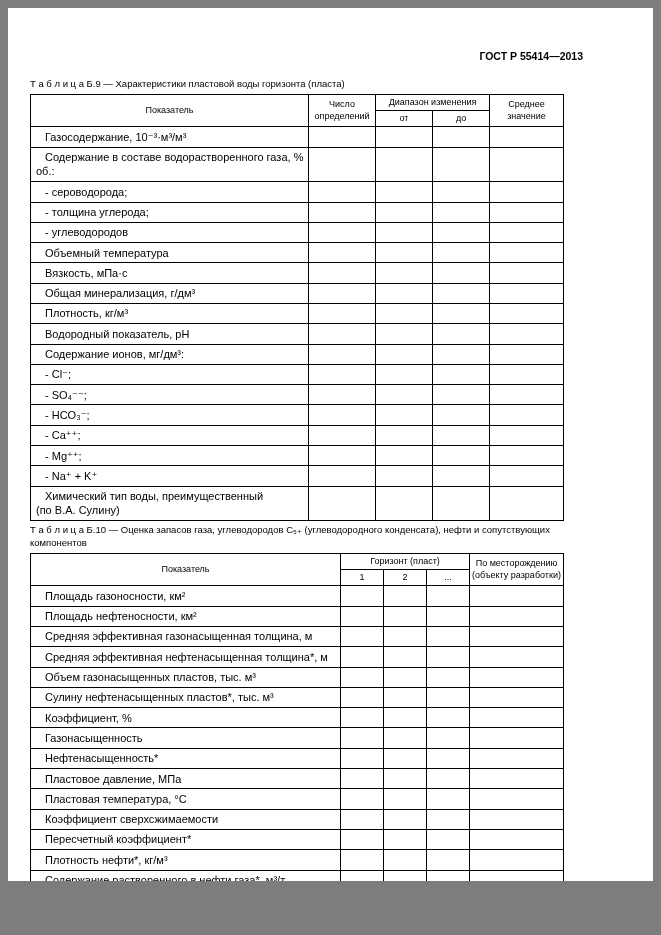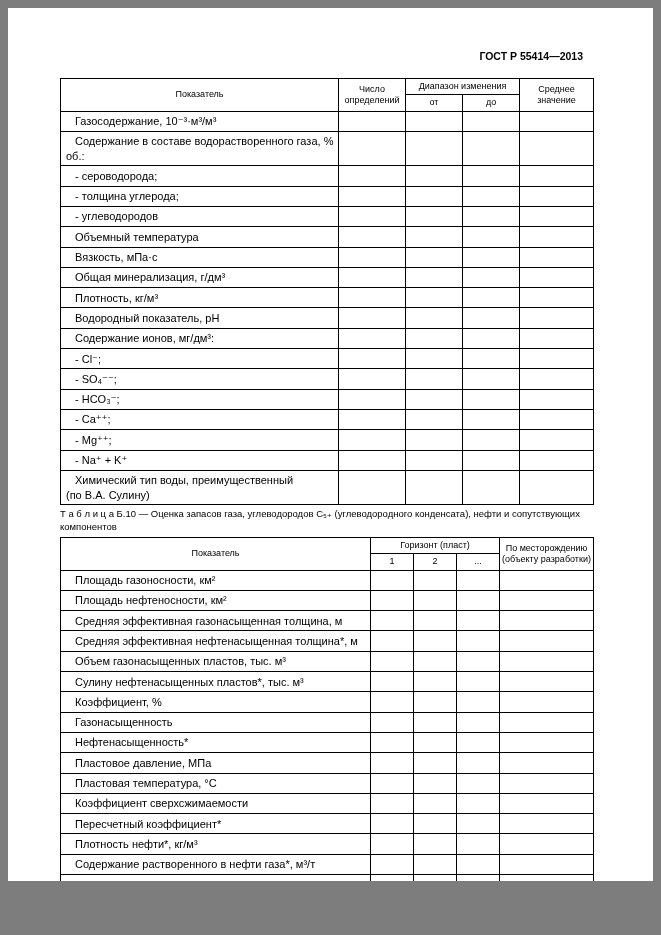--- a/index.html
+++ b/index.html
@@ -13,21 +13,21 @@
     height: 935px;
     font-family: "Liberation Sans", "DejaVu Sans", sans-serif;
     color: #000;
   }
   .page {
     box-sizing: border-box;
     width: 645px;
     height: 873px;
     margin: 8px;
     background: #ffffff;
-    padding: 42px 70px 0 52px;
+    padding: 42px 70px 0 22px;
     overflow: hidden;
   }
   .doc-header {
     text-align: right;
     font-weight: bold;
     font-size: 10.5px;
     margin: 0 0 16px 0;
   }
   .caption {
     font-size: 9.5px;
@@ -73,20 +73,21 @@
     font-size: 11px;
   }
 </style>
 </head>
 <body>
 
 <div class="page">
 
   <div class="doc-header">ГОСТ Р 55414—2013</div>
 
+  <p class="caption">Т а б л и ц а   Б.9 — Характеристики пластовой воды горизонта (пласта)</p>
 
   <table class="tbl">
     <colgroup>
       <col style="width:278px">
       <col style="width:67px">
       <col style="width:57px">
       <col style="width:57px">
       <col style="width:74px">
     </colgroup>
     <thead>

